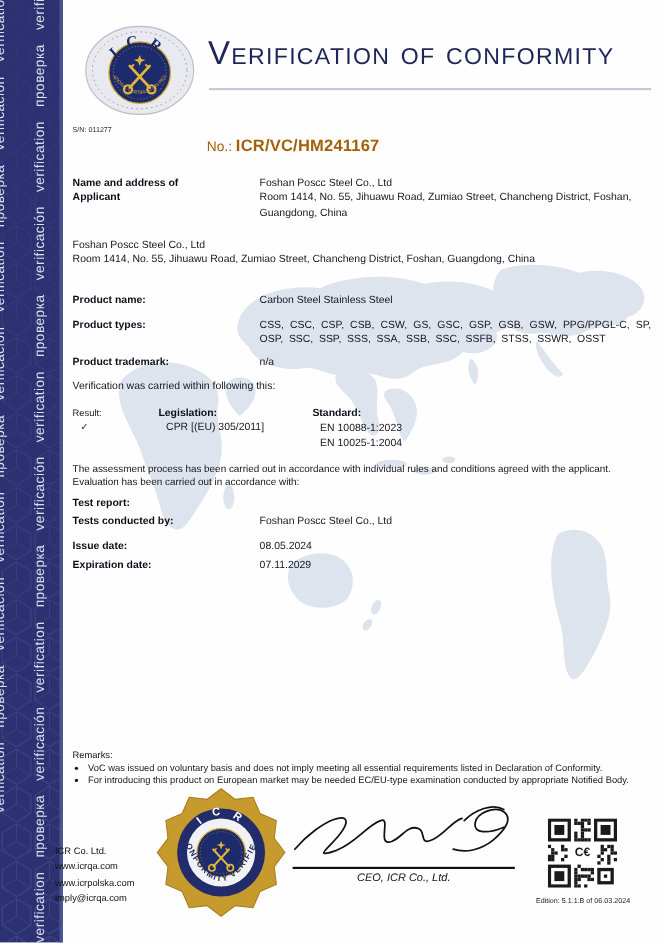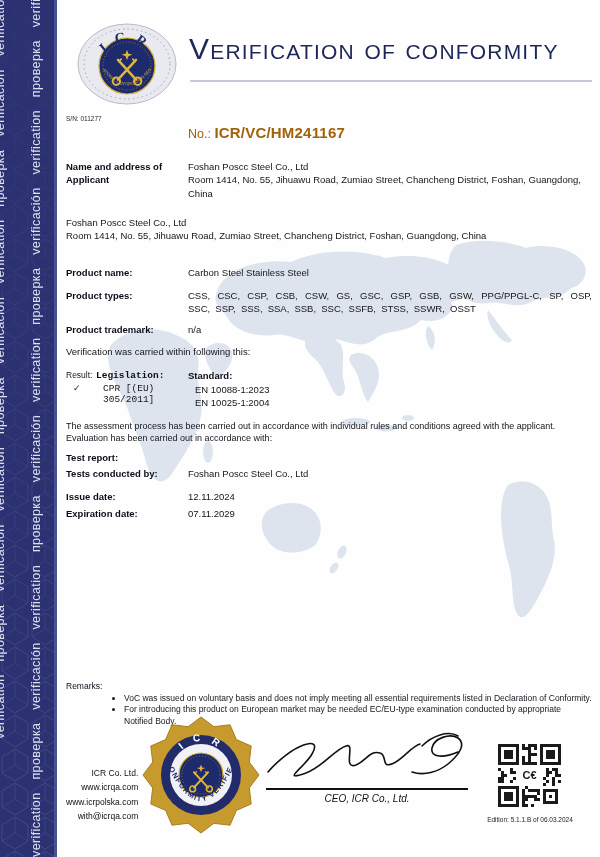--- a/index.html
+++ b/index.html
@@ -25,47 +25,47 @@
   .doc-title{position:absolute;left:189px;top:32px;width:405px;
              font-variant:small-caps;font-size:30px;font-weight:400;
              letter-spacing:1.2px;color:#1c2757;white-space:nowrap;}
   .title-rule{position:absolute;left:190px;top:80px;width:402px;height:2px;background:#c5cad6;}
   .serial{position:absolute;left:66px;top:115px;font-size:6.5px;color:#2a2a33;}
   .no-line{position:absolute;left:188px;top:124px;font-size:12.5px;color:#a16207;}
   .no-line b{font-size:15px;letter-spacing:.2px;}
 
   
   .body-flow{position:absolute;left:66px;top:160px;width:526px;}
-  .row{display:flex;align-items:flex-start;}
+  .row{display:flex;align-items:flex-start;gap:48px;}
   .lbl{width:122px;flex:0 0 122px;font-weight:700;font-size:9.5px;line-height:1.4;color:#0d0d1a;}
   .val{flex:1;font-size:9.5px;line-height:1.4;color:#15151d;}
   .val.justify{text-align:justify;word-spacing:2.5px;}
   .mb16{margin-bottom:16px}.mb24{margin-bottom:24px}.mb9{margin-bottom:9px}
   .mb8{margin-bottom:8px}.mb12{margin-bottom:12px}.mb3{margin-bottom:3px}
   .mb2{margin-bottom:2px}.mb10{margin-bottom:10px}.mb6{margin-bottom:6px}
   .plain{font-size:9.5px;line-height:1.4;color:#15151d;}
 
   .doc-head{display:inline-block;margin-left:28px;padding:0 14px 1px 8px;
             border-bottom:1.5px solid #2c2c38;font-size:9.5px;color:#10101e;}
   .c1{width:30px;flex:0 0 30px;font-size:8.5px;color:#1a1a24;}
-  .c2{width:92px;flex:0 0 92px;font-family:Liberation Mono, monospace;}
+  .c2{width:92px;flex:0 0 92px;}
   .c3{flex:1;}
   .colhead{font-weight:700;font-size:9.5px;color:#0d0d1a;}
   .check{font-size:9px;color:#2a2a30;padding-left:7px;}
   .legis{font-size:9.5px;color:#15151d;}
   .stds div{font-size:9.5px;line-height:1.4;color:#15151d;}
 
   
   .remarks{position:absolute;left:66px;top:681px;width:526px;}
   .remarks h4{margin:0;font-size:8.5px;font-weight:400;color:#0d0d1a;}
   .remarks ul{margin:2px 0 0 14px;padding:0;}
-  .remarks li{font-size:8.5px;line-height:1.35;color:#17171f;margin-left:44px;}
-
-  
-  .company{position:absolute;left:66px;top:766px;font-size:8.5px;line-height:1.7;color:#111;text-align:right;}
+  .remarks li{font-size:8.5px;line-height:1.35;color:#17171f;}
+
+  
+  .company{position:absolute;left:50px;top:766px;font-size:8.5px;line-height:1.7;color:#111;}
   .badge{position:absolute;left:141px;top:715px;}
   .signature{position:absolute;left:262px;top:728px;}
   .sig-rule{position:absolute;left:266px;top:788px;width:202px;height:1.5px;background:#111;}
   .ceo{position:absolute;left:266px;top:793px;width:202px;text-align:center;
        font-size:10px;color:#111;font-style:italic;}
   .qr{position:absolute;left:498px;top:744px;background:#fff;}
   .edition{position:absolute;left:470px;top:816px;width:120px;text-align:center;
            font-size:6.5px;color:#222;}
 </style>
 </head>
@@ -206,41 +206,41 @@
 
     <div class="row mb3">
       <div class="lbl">Test report:</div>
     </div>
     <div class="row mb10">
       <div class="lbl">Tests conducted by:</div>
       <div class="val">Foshan Poscc Steel Co., Ltd</div>
     </div>
     <div class="row mb3">
       <div class="lbl">Issue date:</div>
-      <div class="val">12.11.2024</div>
+      <div class="val">08.05.2024</div>
     </div>
     <div class="row">
       <div class="lbl">Expiration date:</div>
       <div class="val">07.11.2029</div>
     </div>
   </div>
 
   <div class="remarks">
     <h4>Remarks:</h4>
     <ul>
       <li>VoC was issued on voluntary basis and does not imply meeting all essential requirements listed in Declaration of Conformity.</li>
       <li>For introducing this product on European market may be needed EC/EU-type examination conducted by appropriate Notified Body.</li>
     </ul>
   </div>
 
   <div class="company">
     <div>ICR Co. Ltd.</div>
     <div>www.icrqa.com</div>
     <div>www.icrpolska.com</div>
-    <div>with@icrqa.com</div>
+    <div>imply@icrqa.com</div>
   </div>
 
   <svg class="badge" width="120" height="122" viewBox="0 0 120 122">
     <defs>
       <path id="bTop" d="M28,50 Q60,2 92,50" fill="none"></path>
       <path id="bBot" d="M27,52 Q60,120 93,52" fill="none"></path>
     </defs>
     <polygon fill="#c79a2e" stroke="#a87f1f" stroke-width="1" points="118,60 108.3,72.9 110.2,89 95.4,95.4 89,110.2 72.9,108.3 60,118 47.1,108.3 31,110.2 24.6,95.4 9.8,89 11.7,72.9 2,60 11.7,47.1 9.8,31 24.6,24.6 31,9.8 47.1,11.7 60,2 72.9,11.7 89,9.8 95.4,24.6 110.2,31 108.3,47.1"></polygon>
     <circle cx="60" cy="60" r="40" fill="#232c6b"></circle>
     <circle cx="60" cy="60" r="31" fill="#f1f2f6"></circle>

